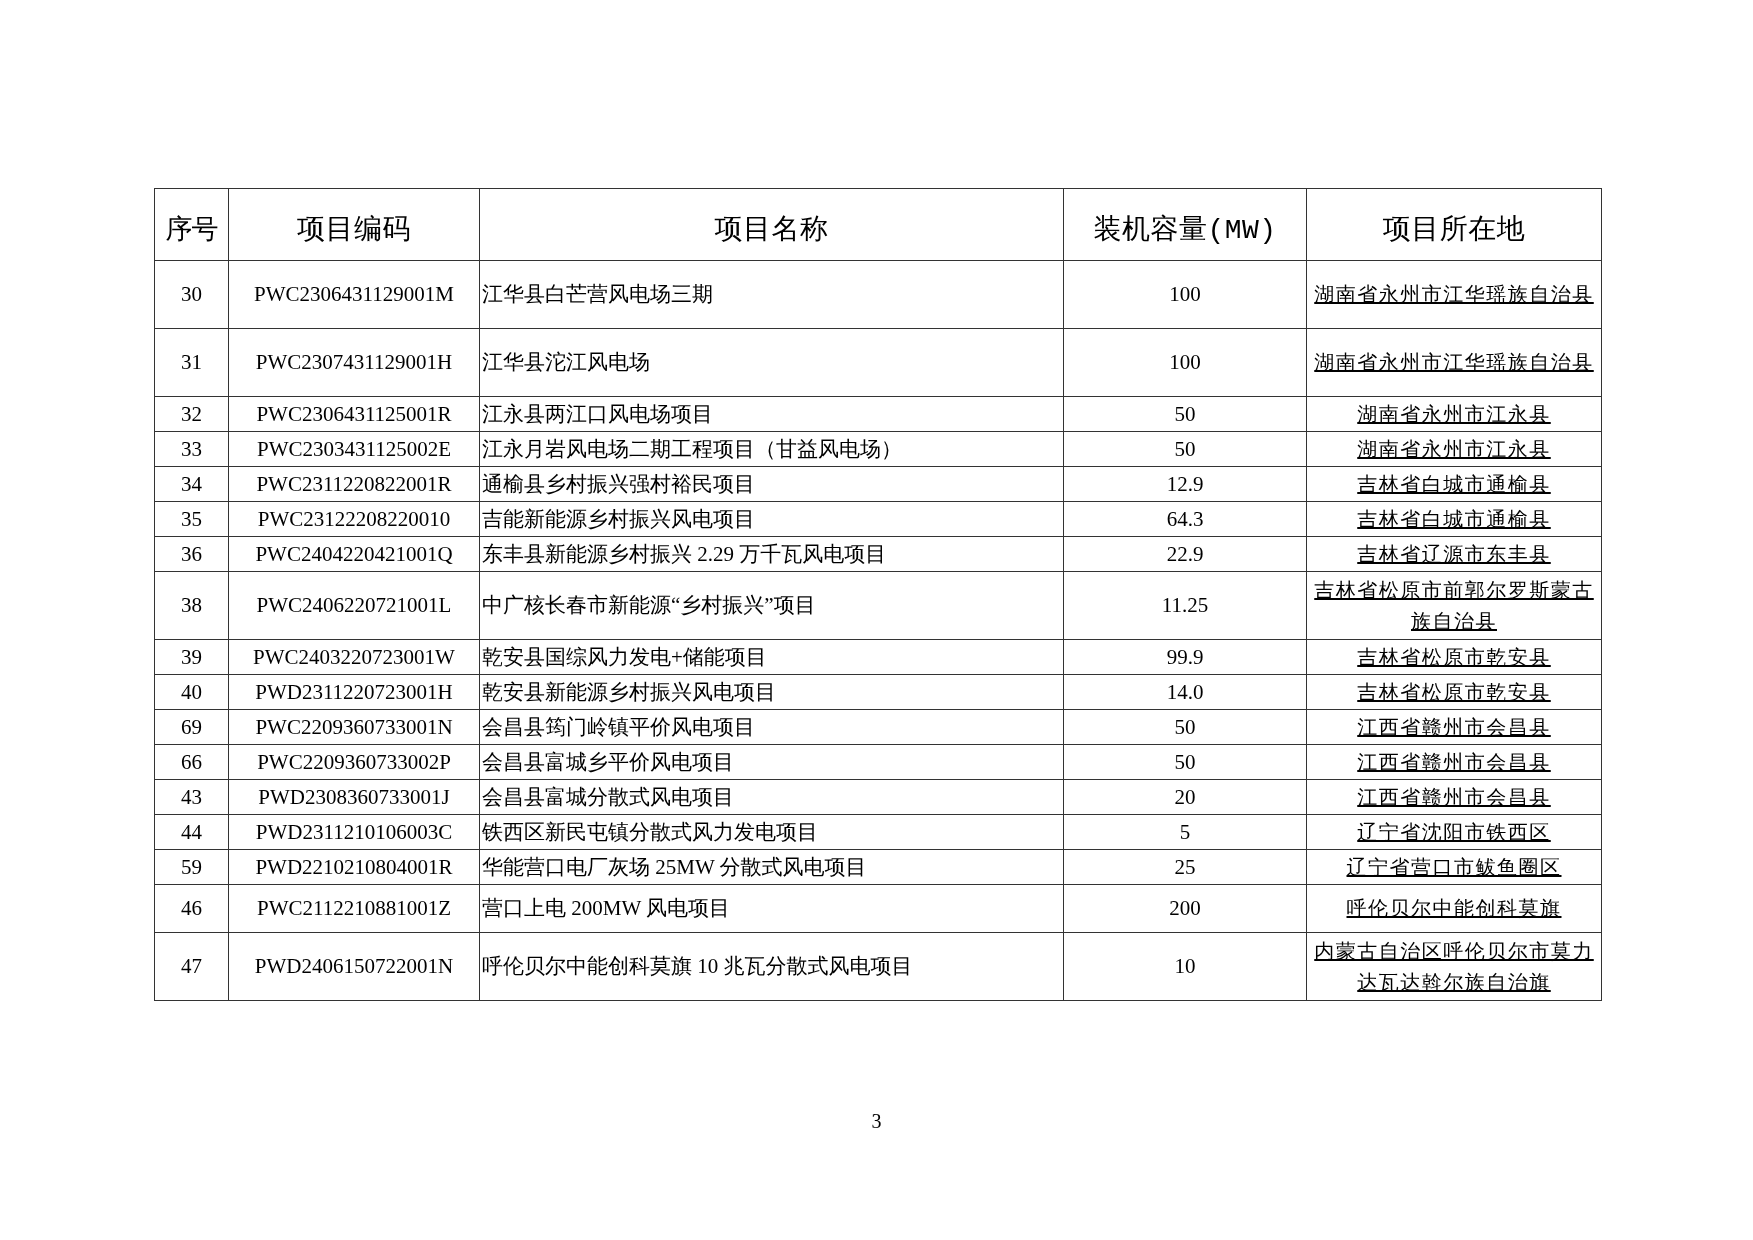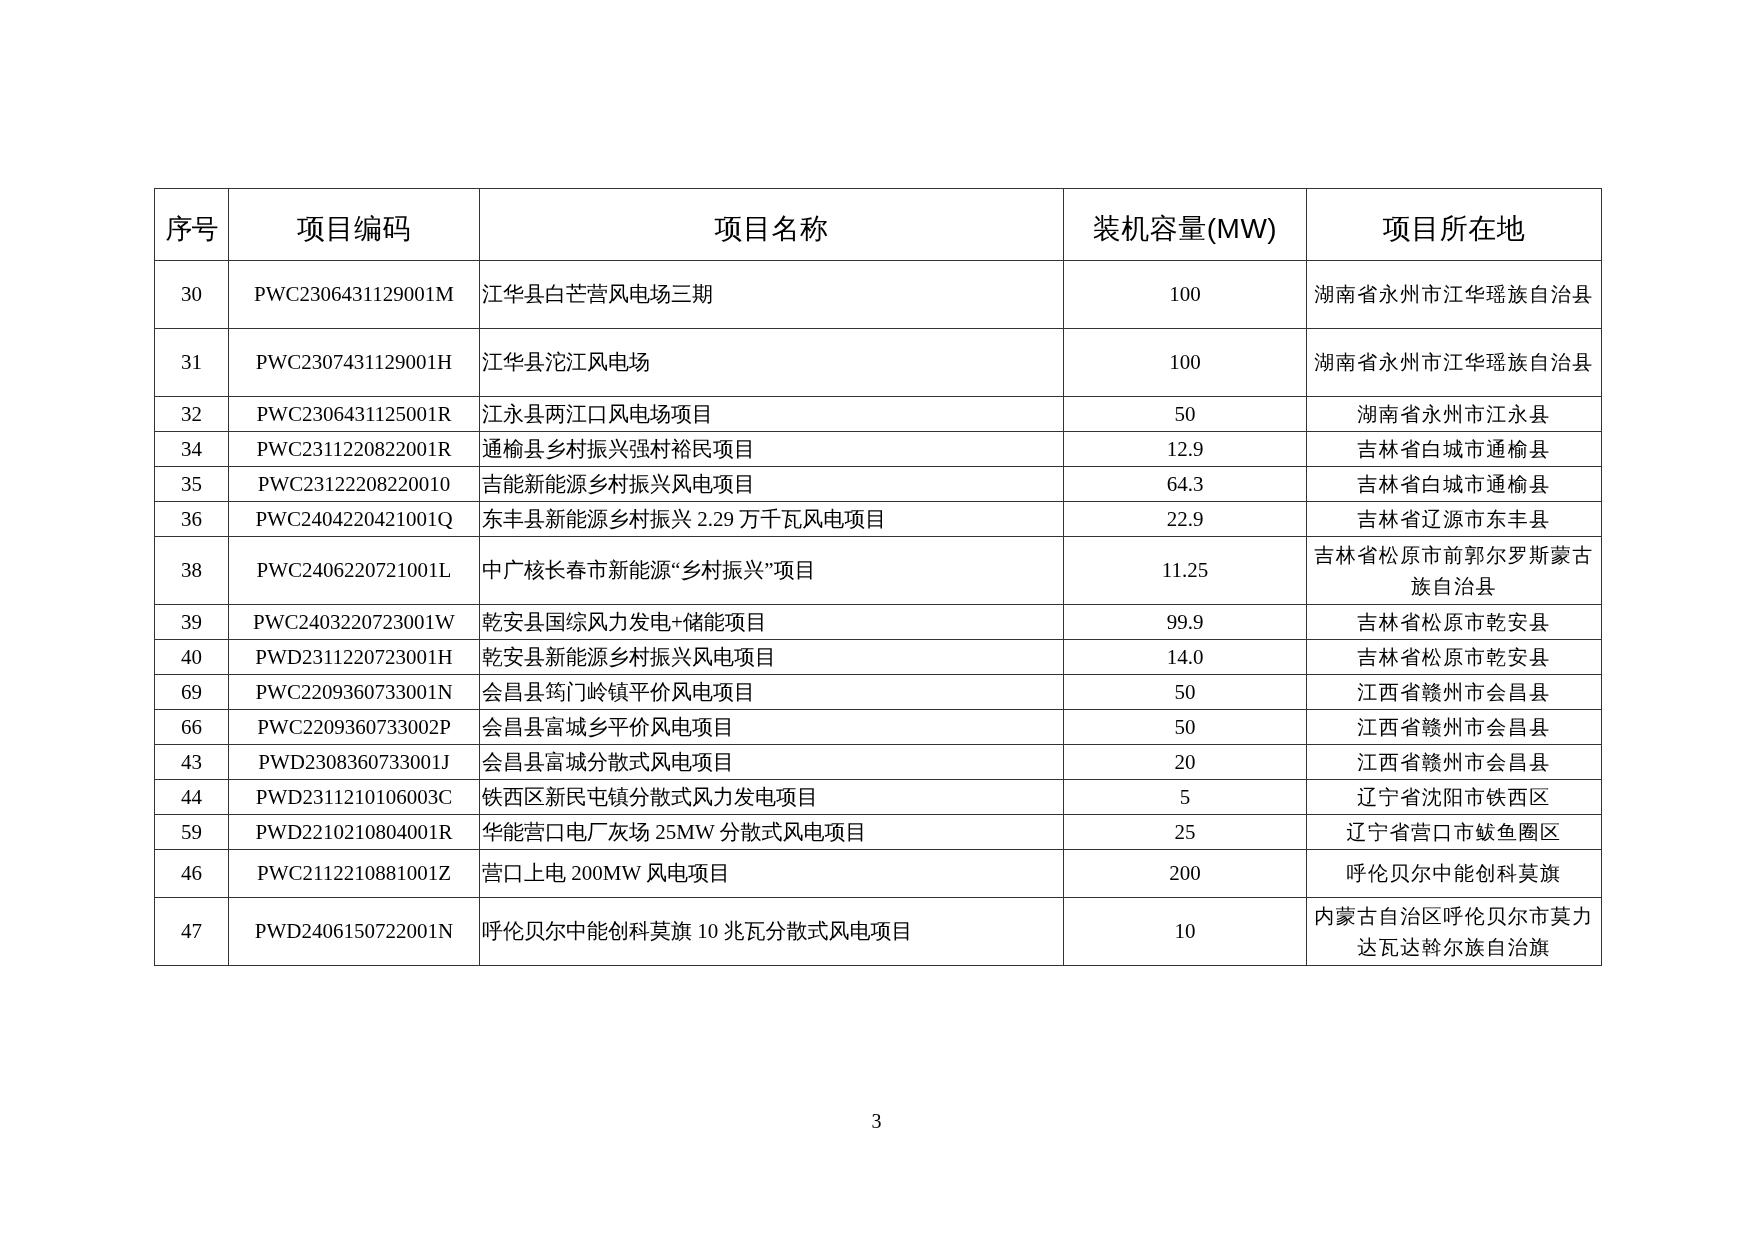--- a/index.html
+++ b/index.html
@@ -3,28 +3,28 @@
 <meta charset="utf-8">
 <style>
   html, body { margin: 0; padding: 0; background: #ffffff; }
   body { width: 1753px; height: 1240px; position: relative; overflow: hidden;
          font-family: "Liberation Serif", "DejaVu Serif", serif; color: #000; }
   .table-wrap { position: absolute; left: 154px; top: 188px; }
   table { border-collapse: collapse; table-layout: fixed; width: 1447px; }
   col.c1 { width: 74px; } col.c2 { width: 251px; } col.c3 { width: 584px; }
   col.c4 { width: 243px; } col.c5 { width: 295px; }
   th, td { border: 1.5px solid #333; padding: 0; vertical-align: middle; }
-  th { height: 63px; font-family: Liberation Sans, sans-serif;
+  th { height: 63px; font-family: Liberation Mono, monospace;
        font-weight: normal; font-size: 28px; text-align: center; padding-top: 8px; letter-spacing: 0.5px; }
   th.h1 { font-size: 27px; letter-spacing: -1px; }
   td { font-size: 21px; line-height: 31px; }
   td.num, td.code, td.cap { text-align: center; }
   td.name { text-align: left; padding-left: 2px; }
   td.loc { text-align: center; padding: 0 0; letter-spacing: 1.5px;
-           font-family: "DejaVu Serif", "Liberation Serif", serif; font-size: 20px; }
+           font-family: "DejaVu Serif", "Liberation Serif", serif; font-size: 20px; text-decoration: underline; }
   tr.r35 td { height: 34px; }
   tr.r48 td { height: 47px; }
   tr.r68 td { height: 67px; margin-left: 32px; }
   .page-number { position: absolute; left: 0; width: 1753px; top: 1110px;
                  text-align: center; font-size: 20px; }
 </style>
 </head>
 <body>
 
 <div class="table-wrap">
@@ -57,20 +57,27 @@
         <td class="num">31</td>
         <td class="code">PWC2307431129001H</td>
         <td class="name">江华县沱江风电场</td>
         <td class="cap">100</td>
         <td class="loc">湖南省永州市江华瑶族自治县</td>
       </tr>
       <tr class="r35">
         <td class="num">32</td>
         <td class="code">PWC2306431125001R</td>
         <td class="name">江永县两江口风电场项目</td>
+        <td class="cap">50</td>
+        <td class="loc">湖南省永州市江永县</td>
+      </tr>
+      <tr class="r35">
+        <td class="num">33</td>
+        <td class="code">PWC2303431125002E</td>
+        <td class="name">江永月岩风电场二期工程项目（甘益风电场）</td>
         <td class="cap">50</td>
         <td class="loc">湖南省永州市江永县</td>
       </tr>
       <tr class="r35">
         <td class="num">34</td>
         <td class="code">PWC2311220822001R</td>
         <td class="name">通榆县乡村振兴强村裕民项目</td>
         <td class="cap">12.9</td>
         <td class="loc">吉林省白城市通榆县</td>
       </tr>

